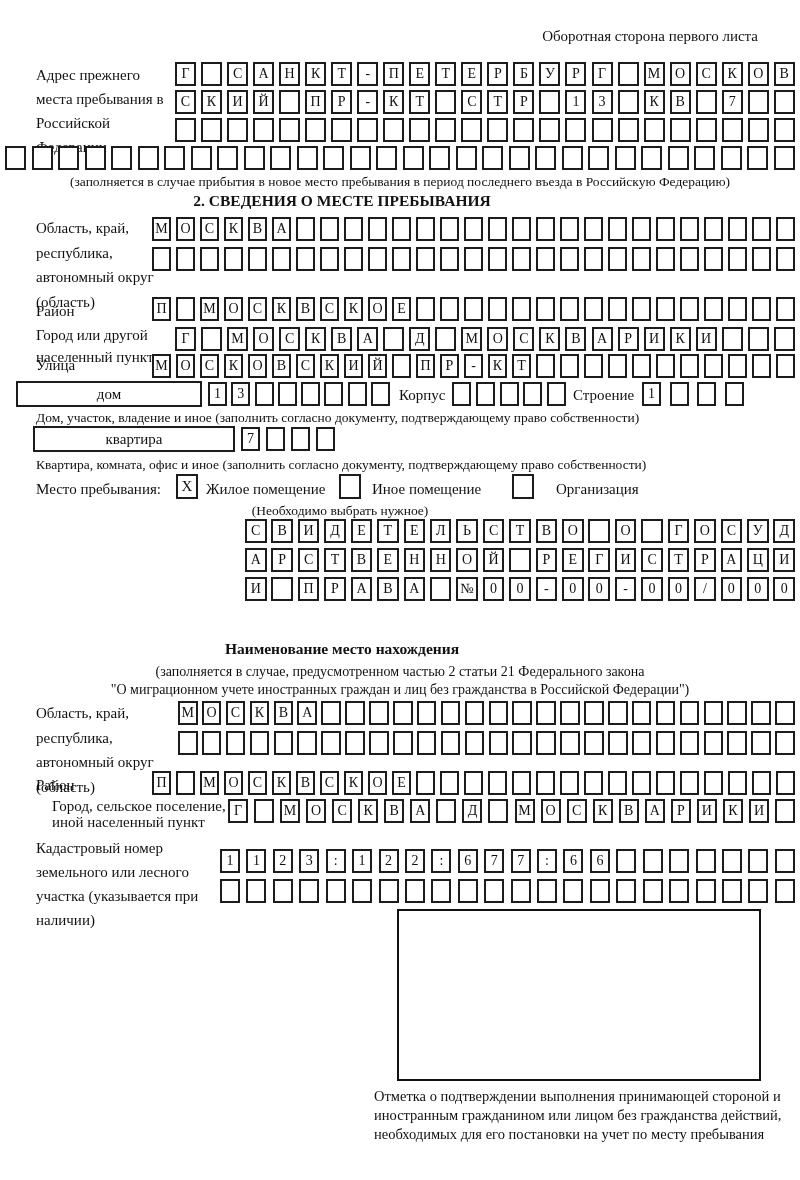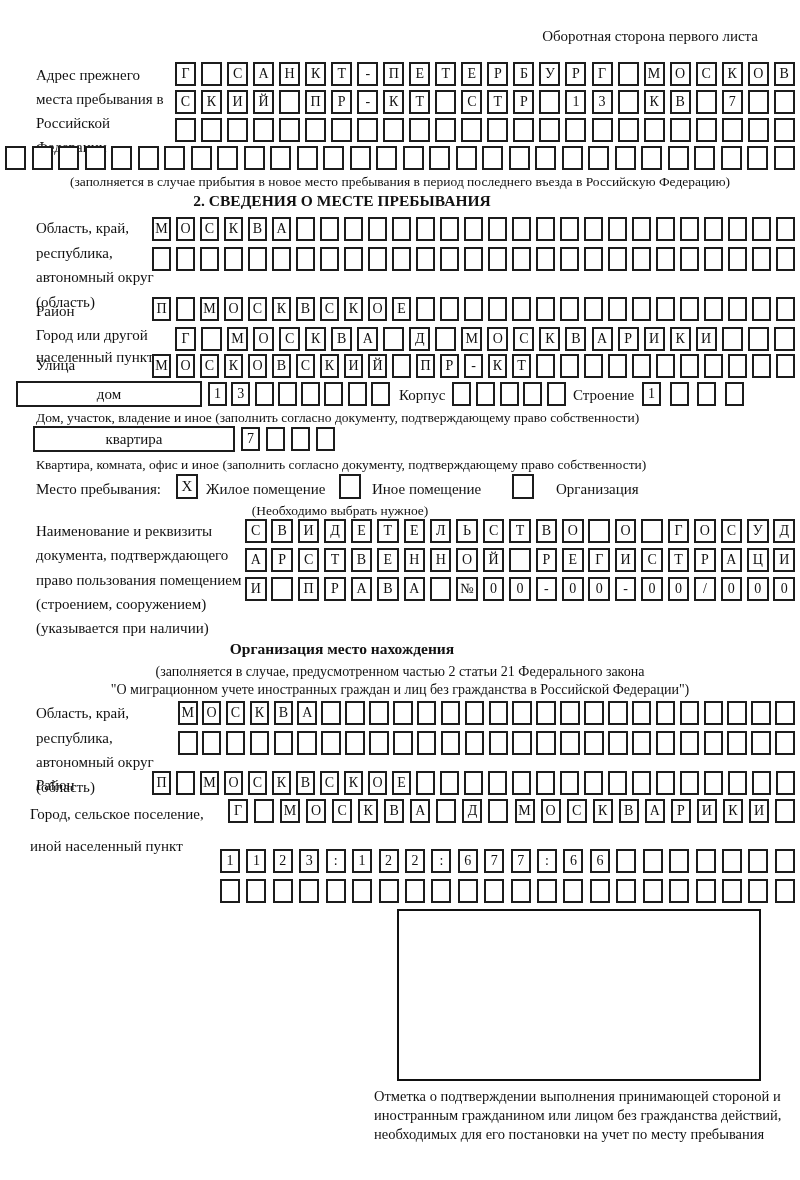--- a/index.html
+++ b/index.html
@@ -357,21 +357,20 @@
 
   <div class="abs lbl" style="top:477px;left:36px;">Место пребывания:</div>
   <div class="abs chk" style="top:474px;left:176px;">X</div>
   <div class="abs lbl" style="top:477px;left:206px;">Жилое помещение</div>
   <div class="abs chk" style="top:474px;left:339px;"></div>
   <div class="abs lbl" style="top:477px;left:372px;">Иное помещение</div>
   <div class="abs chk" style="top:474px;left:512px;"></div>
   <div class="abs lbl" style="top:477px;left:556px;">Организация</div>
   <div class="abs cap" style="top:503px;left:160px;width:360px;text-align:center;">(Необходимо выбрать нужное)</div>
 
-  <div class="abs lbl" style="top:519px;left:36px;width:208px;line-height:24.3px;">Наименование и реквизиты документа, подтверждающего право пользования помещением (строением, сооружением) (указывается при наличии)</div>
   <div class="abs cellrow r21" style="top:519px;left:245px;">
       <span class="cell">С</span>
       <span class="cell">В</span>
       <span class="cell">И</span>
       <span class="cell">Д</span>
       <span class="cell">Е</span>
       <span class="cell">Т</span>
       <span class="cell">Е</span>
       <span class="cell">Л</span>
       <span class="cell">Ь</span>
@@ -428,21 +427,21 @@
       <span class="cell">0</span>
       <span class="cell">-</span>
       <span class="cell">0</span>
       <span class="cell">0</span>
       <span class="cell">/</span>
       <span class="cell">0</span>
       <span class="cell">0</span>
       <span class="cell">0</span>
     </div>
 
-  <div class="abs title" style="top:640px;">Организация место нахождения</div>
+  <div class="abs title" style="top:640px;">Наименование место нахождения</div>
   <div class="abs cap center" style="top:664px;font-size:14px;">(заполняется в случае, предусмотренном частью 2 статьи 21 Федерального закона</div>
   <div class="abs cap center" style="top:682px;font-size:14px;">"О миграционном учете иностранных граждан и лиц без гражданства в Российской Федерации")</div>
 
   <div class="abs lbl" style="top:701px;left:36px;width:140px;line-height:24.5px;">Область, край, республика, автономный округ (область)</div>
   <div class="abs cellrow r26" style="top:701px;left:178px;">
       <span class="cell">М</span>
       <span class="cell">О</span>
       <span class="cell">С</span>
       <span class="cell">К</span>
       <span class="cell">В</span>
@@ -521,21 +520,21 @@
       <span class="cell"></span>
       <span class="cell"></span>
       <span class="cell"></span>
       <span class="cell"></span>
       <span class="cell"></span>
       <span class="cell"></span>
       <span class="cell"></span>
       <span class="cell"></span>
     </div>
 
-  <div class="abs lbl" style="top:798px;left:30px;width:195px;line-height:32px;">Город, сельское поселение, иной населенный пункт</div>
+  <div class="abs lbl" style="top:798px;left:52px;width:195px;line-height:16px;">Город, сельское поселение, иной населенный пункт</div>
   <div class="abs cellrow r22a" style="top:799px;left:228px;">
       <span class="cell">Г</span>
       <span class="cell"></span>
       <span class="cell">М</span>
       <span class="cell">О</span>
       <span class="cell">С</span>
       <span class="cell">К</span>
       <span class="cell">В</span>
       <span class="cell">А</span>
       <span class="cell"></span>
@@ -547,20 +546,21 @@
       <span class="cell">К</span>
       <span class="cell">В</span>
       <span class="cell">А</span>
       <span class="cell">Р</span>
       <span class="cell">И</span>
       <span class="cell">К</span>
       <span class="cell">И</span>
       <span class="cell"></span>
     </div>
 
+  <div class="abs lbl" style="top:836px;left:36px;width:168px;line-height:24px;">Кадастровый номер земельного или лесного участка (указывается при наличии)</div>
   <div class="abs cellrow r22b" style="top:849px;left:220px;">
       <span class="cell">1</span>
       <span class="cell">1</span>
       <span class="cell">2</span>
       <span class="cell">3</span>
       <span class="cell">:</span>
       <span class="cell">1</span>
       <span class="cell">2</span>
       <span class="cell">2</span>
       <span class="cell">:</span>

